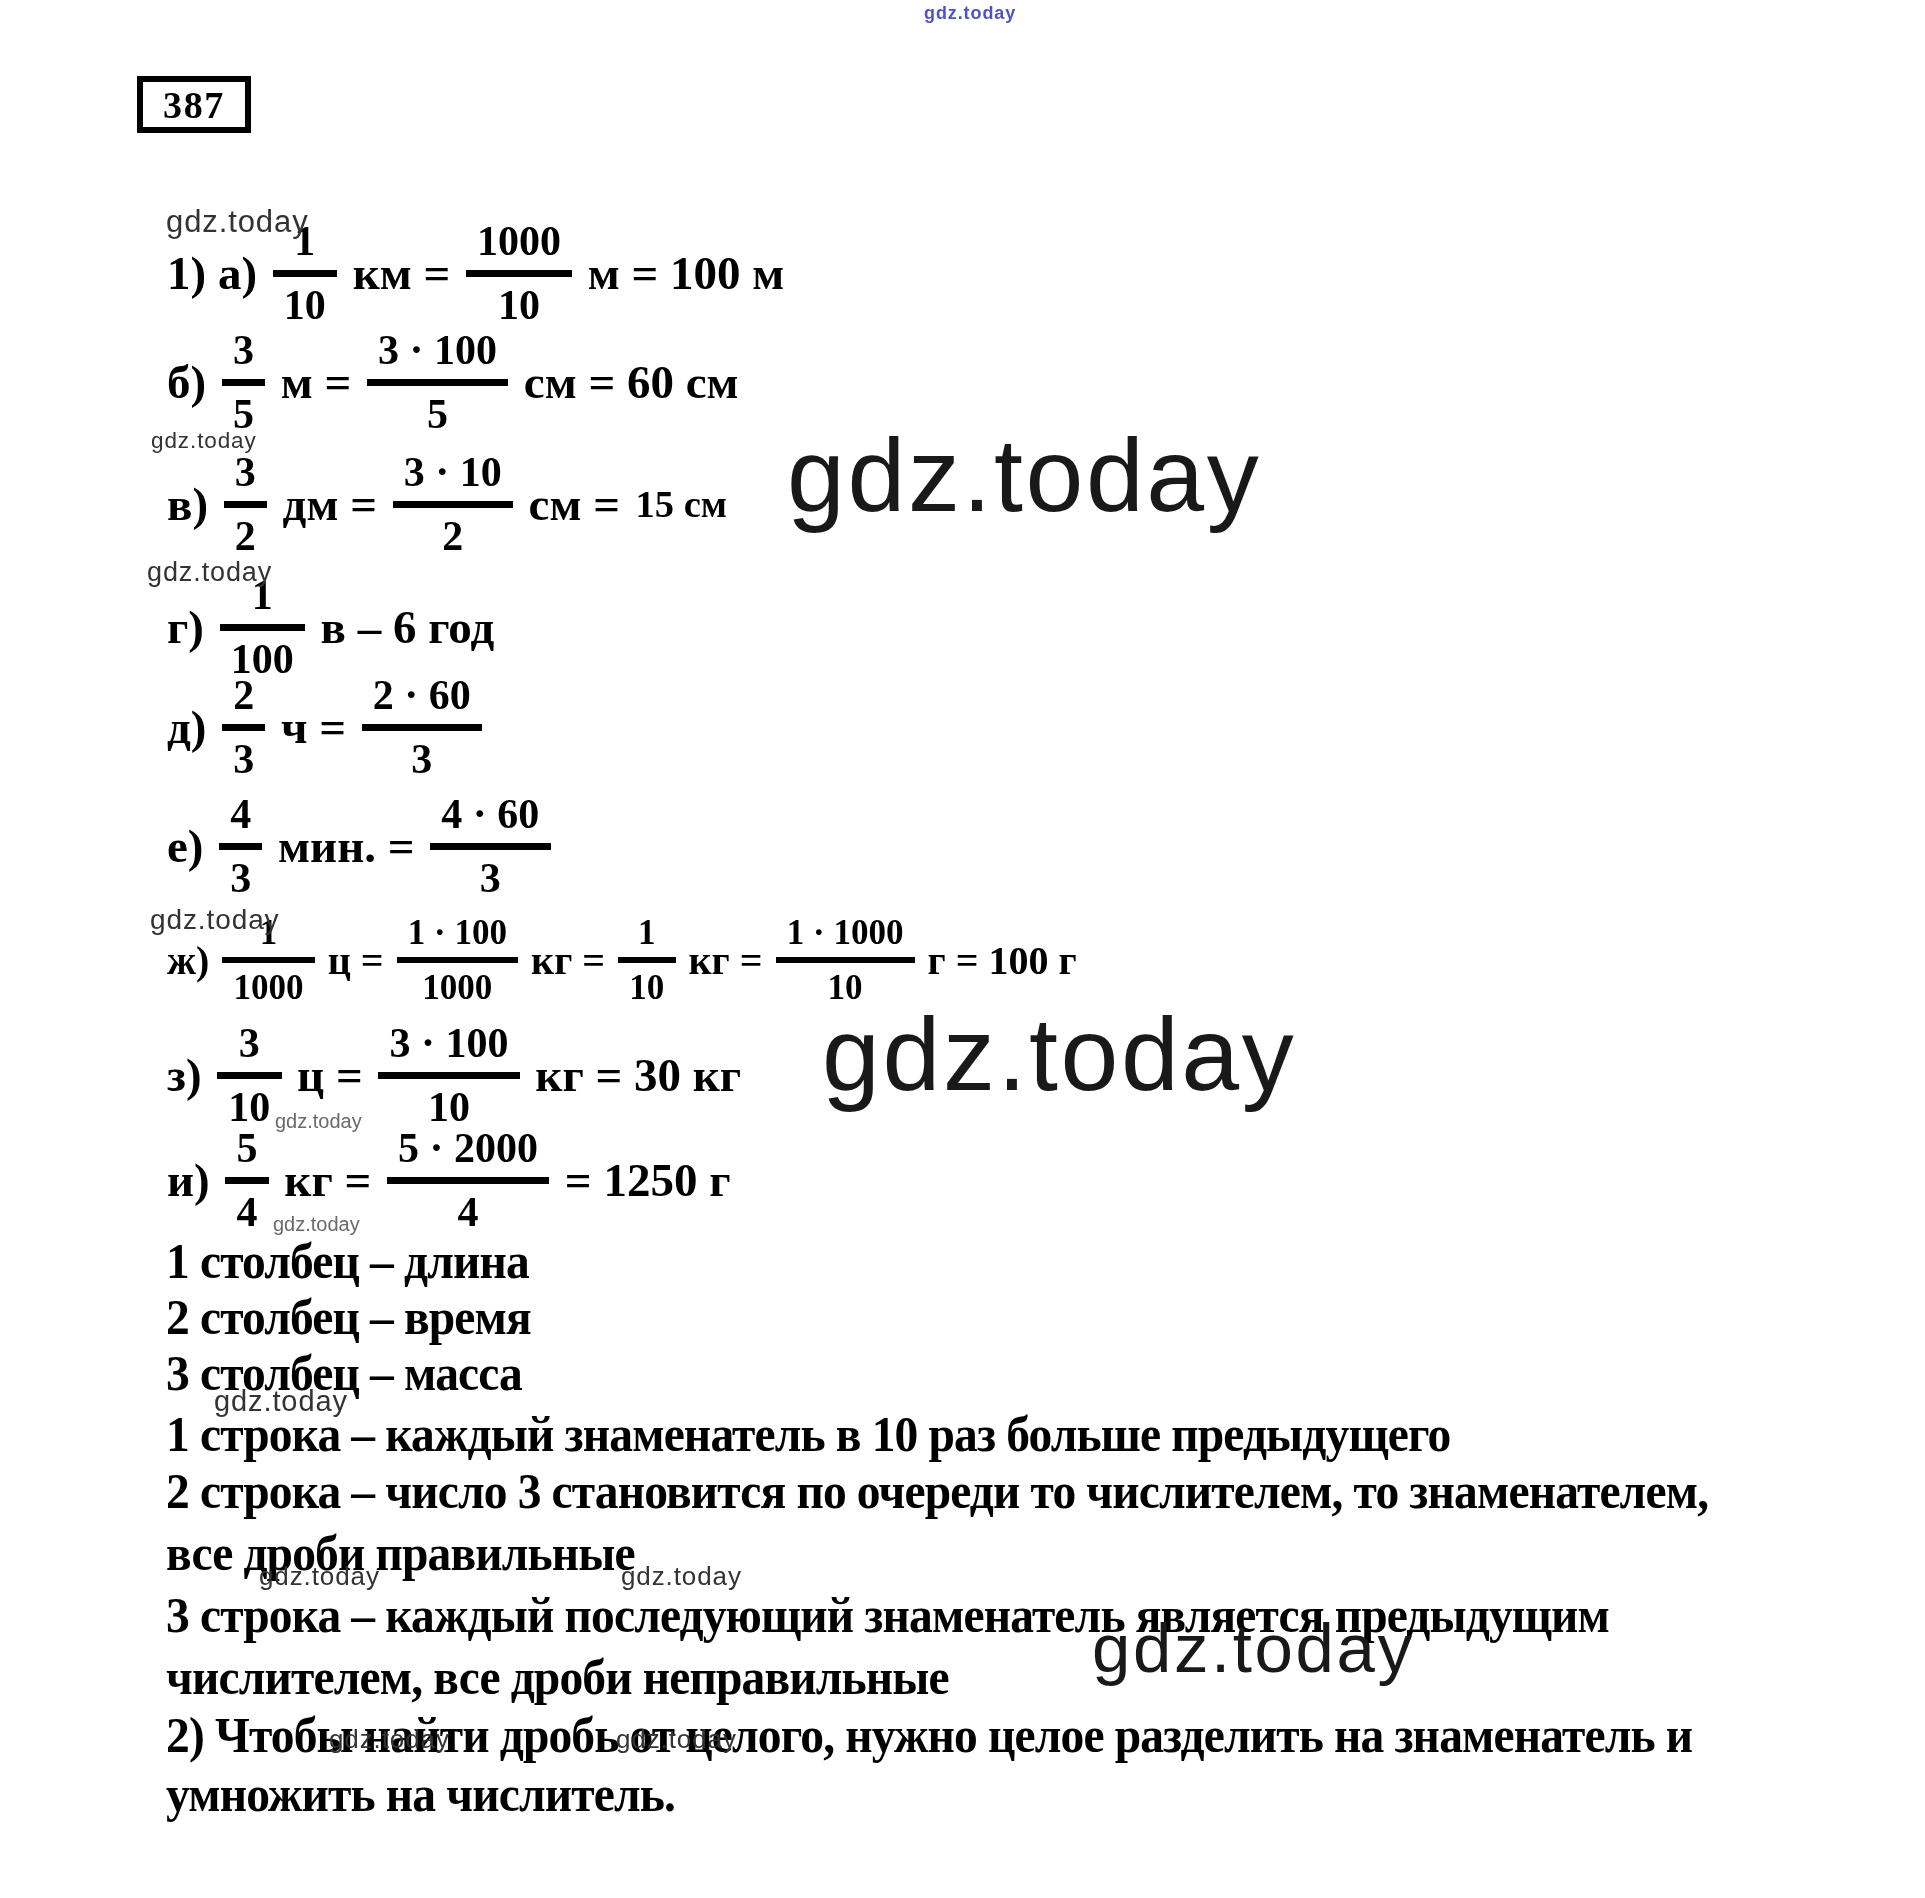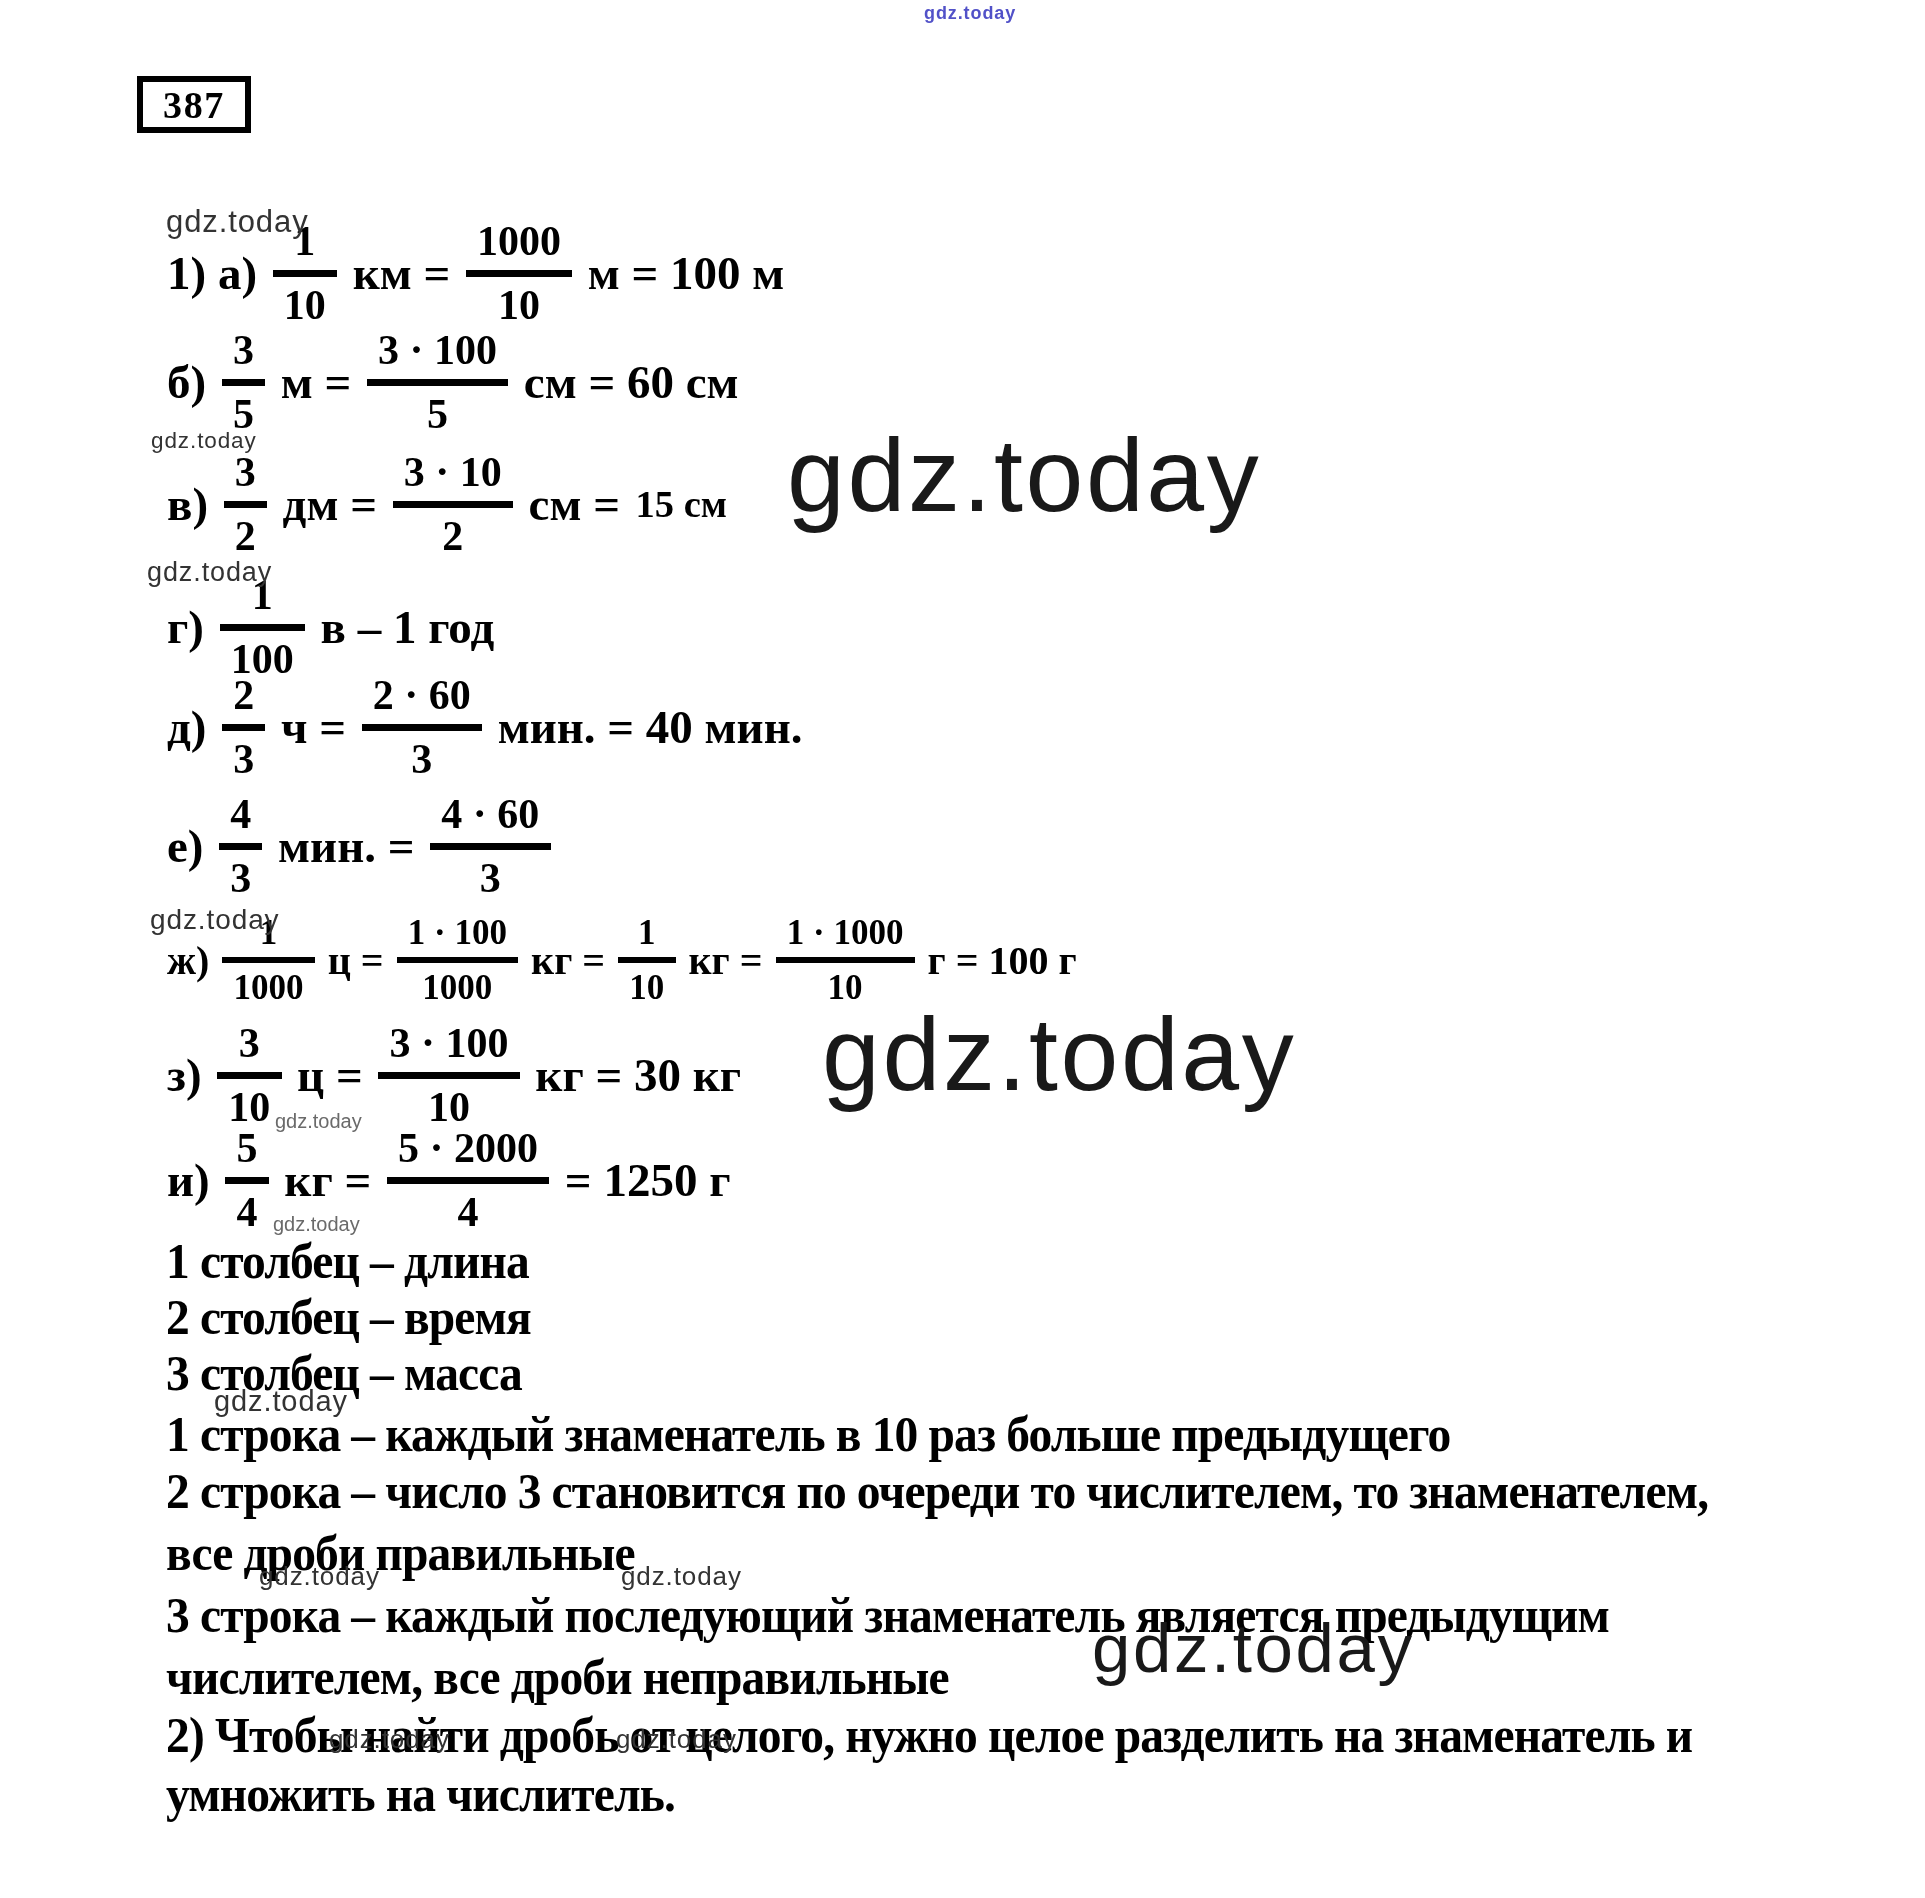--- a/index.html
+++ b/index.html
@@ -102,36 +102,35 @@
         <span class="txt">см =</span>
         <span class="txt small">15 см</span>
       </div>
       <div class="eq-row row-g" style="top: 562px;">
         <span class="label">г)</span>
         <span class="frac">
           <span class="num">1</span>
           <span class="bar"></span>
           <span class="den">100</span>
         </span>
-        <span class="txt">в – 1 год</span>
+        <span class="txt">в – 6 год</span>
       </div>
       <div class="eq-row row-d" style="top: 662px;">
         <span class="label">д)</span>
         <span class="frac">
           <span class="num">2</span>
           <span class="bar"></span>
           <span class="den">3</span>
         </span>
         <span class="txt">ч =</span>
         <span class="frac">
           <span class="num">2 · 60</span>
           <span class="bar"></span>
           <span class="den">3</span>
         </span>
-        <span class="txt">мин. = 40 мин.</span>
       </div>
       <div class="eq-row row-e" style="top: 781px;">
         <span class="label">е)</span>
         <span class="frac">
           <span class="num">4</span>
           <span class="bar"></span>
           <span class="den">3</span>
         </span>
         <span class="txt">мин. =</span>
         <span class="frac">

